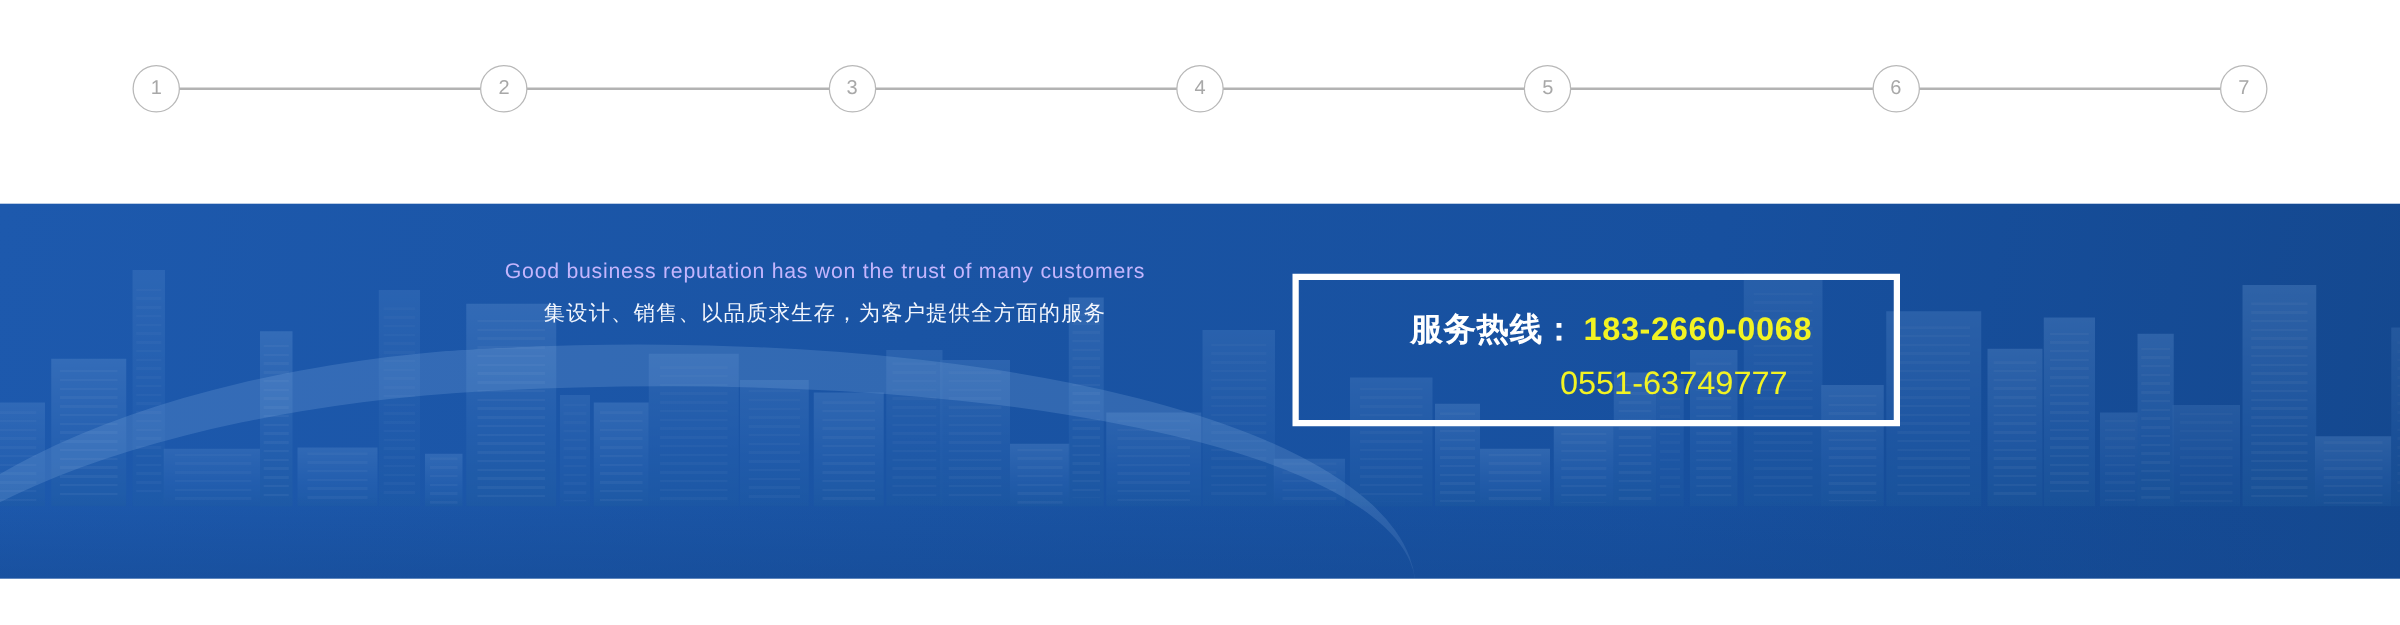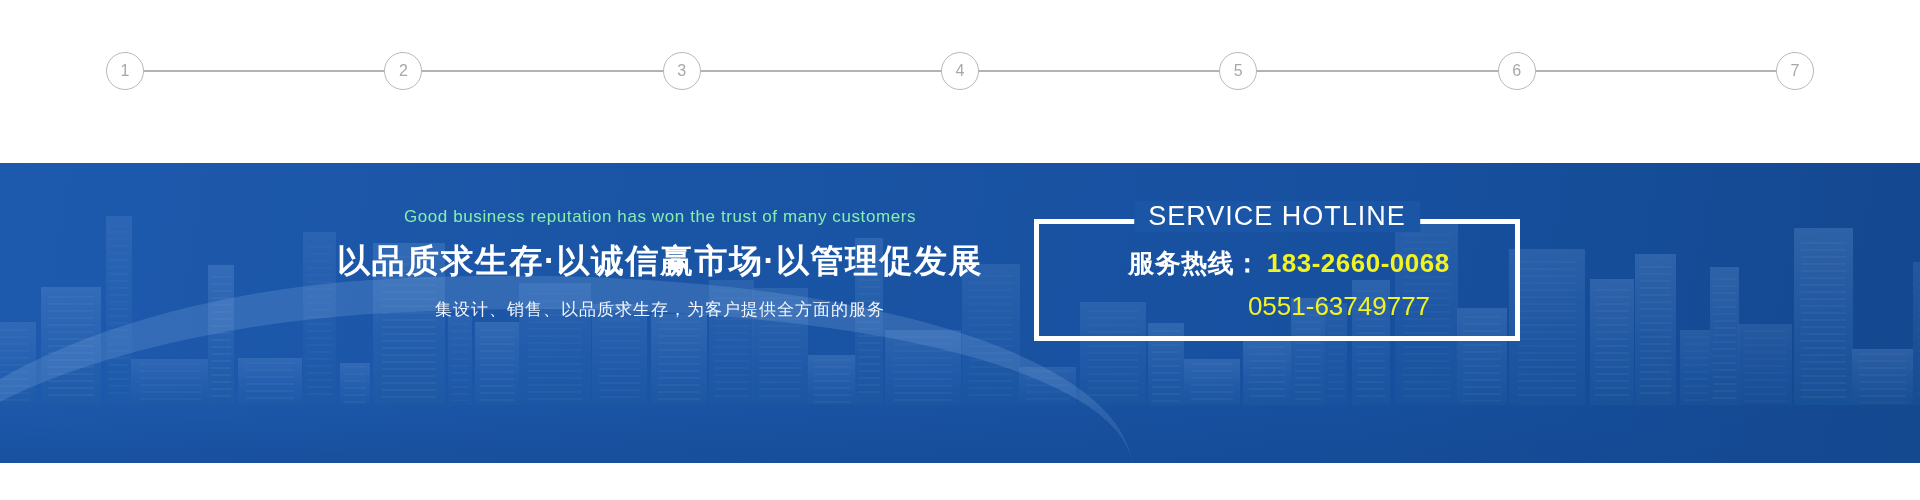--- a/index.html
+++ b/index.html
@@ -64,21 +64,21 @@
     position:absolute; left:0; bottom:0; width:1920px; height:66px;
     background:linear-gradient(180deg,rgba(26,86,168,.0) 0%,rgba(20,72,145,.45) 100%);
   }
 
   
   .slogan {
     position:absolute; left:300px; top:44px; width:720px;
     text-align:center; color:#fff;
   }
   .slogan .eng {
-    font-size:17px; letter-spacing:.6px; color:#86efac;
+    font-size:17px; letter-spacing:.6px; color:#c4b5fd;
     white-space:nowrap; margin-bottom:12px;
   }
   .slogan .cn-main {
     font-size:33px; font-weight:700; letter-spacing:1.5px;
     white-space:nowrap; margin-bottom:14px;
   }
   .slogan .cn-sub {
     font-size:17px; letter-spacing:1px; white-space:nowrap; color:#f2f6fd;
   }
 
@@ -182,26 +182,24 @@
         <i style="left: 1738px; width: 54px; height: 81px; opacity: 0.63;"></i>
         <i style="left: 1794px; width: 59px; height: 177px; opacity: 0.96;"></i>
         <i style="left: 1852px; width: 61px; height: 56px; opacity: 0.92;"></i>
         <i style="left: 1913px; width: 40px; height: 143px; opacity: 0.6;"></i>
       </div>
     <div class="road"></div>
     <div class="ground"></div>
 
     <div class="slogan">
       <div class="eng">Good business  reputation has  won  the  trust  of  many  customers</div>
-      <div class="cn-main">以品质求生存·以诚信赢市场·以管理促发展</div>
       <div class="cn-sub">集设计、销售、以品质求生存，为客户提供全方面的服务</div>
     </div>
 
     <div class="hotline">
-      <div class="cap">SERVICE  HOTLINE</div>
       <div class="lines">
         <div class="row1">
           <span>服务热线：</span><span class="num">183-2660-0068</span>
         </div>
         <div class="row2">0551-63749777</div>
       </div>
     </div>
   </div>
 
   <div class="bottom-strip"></div>

